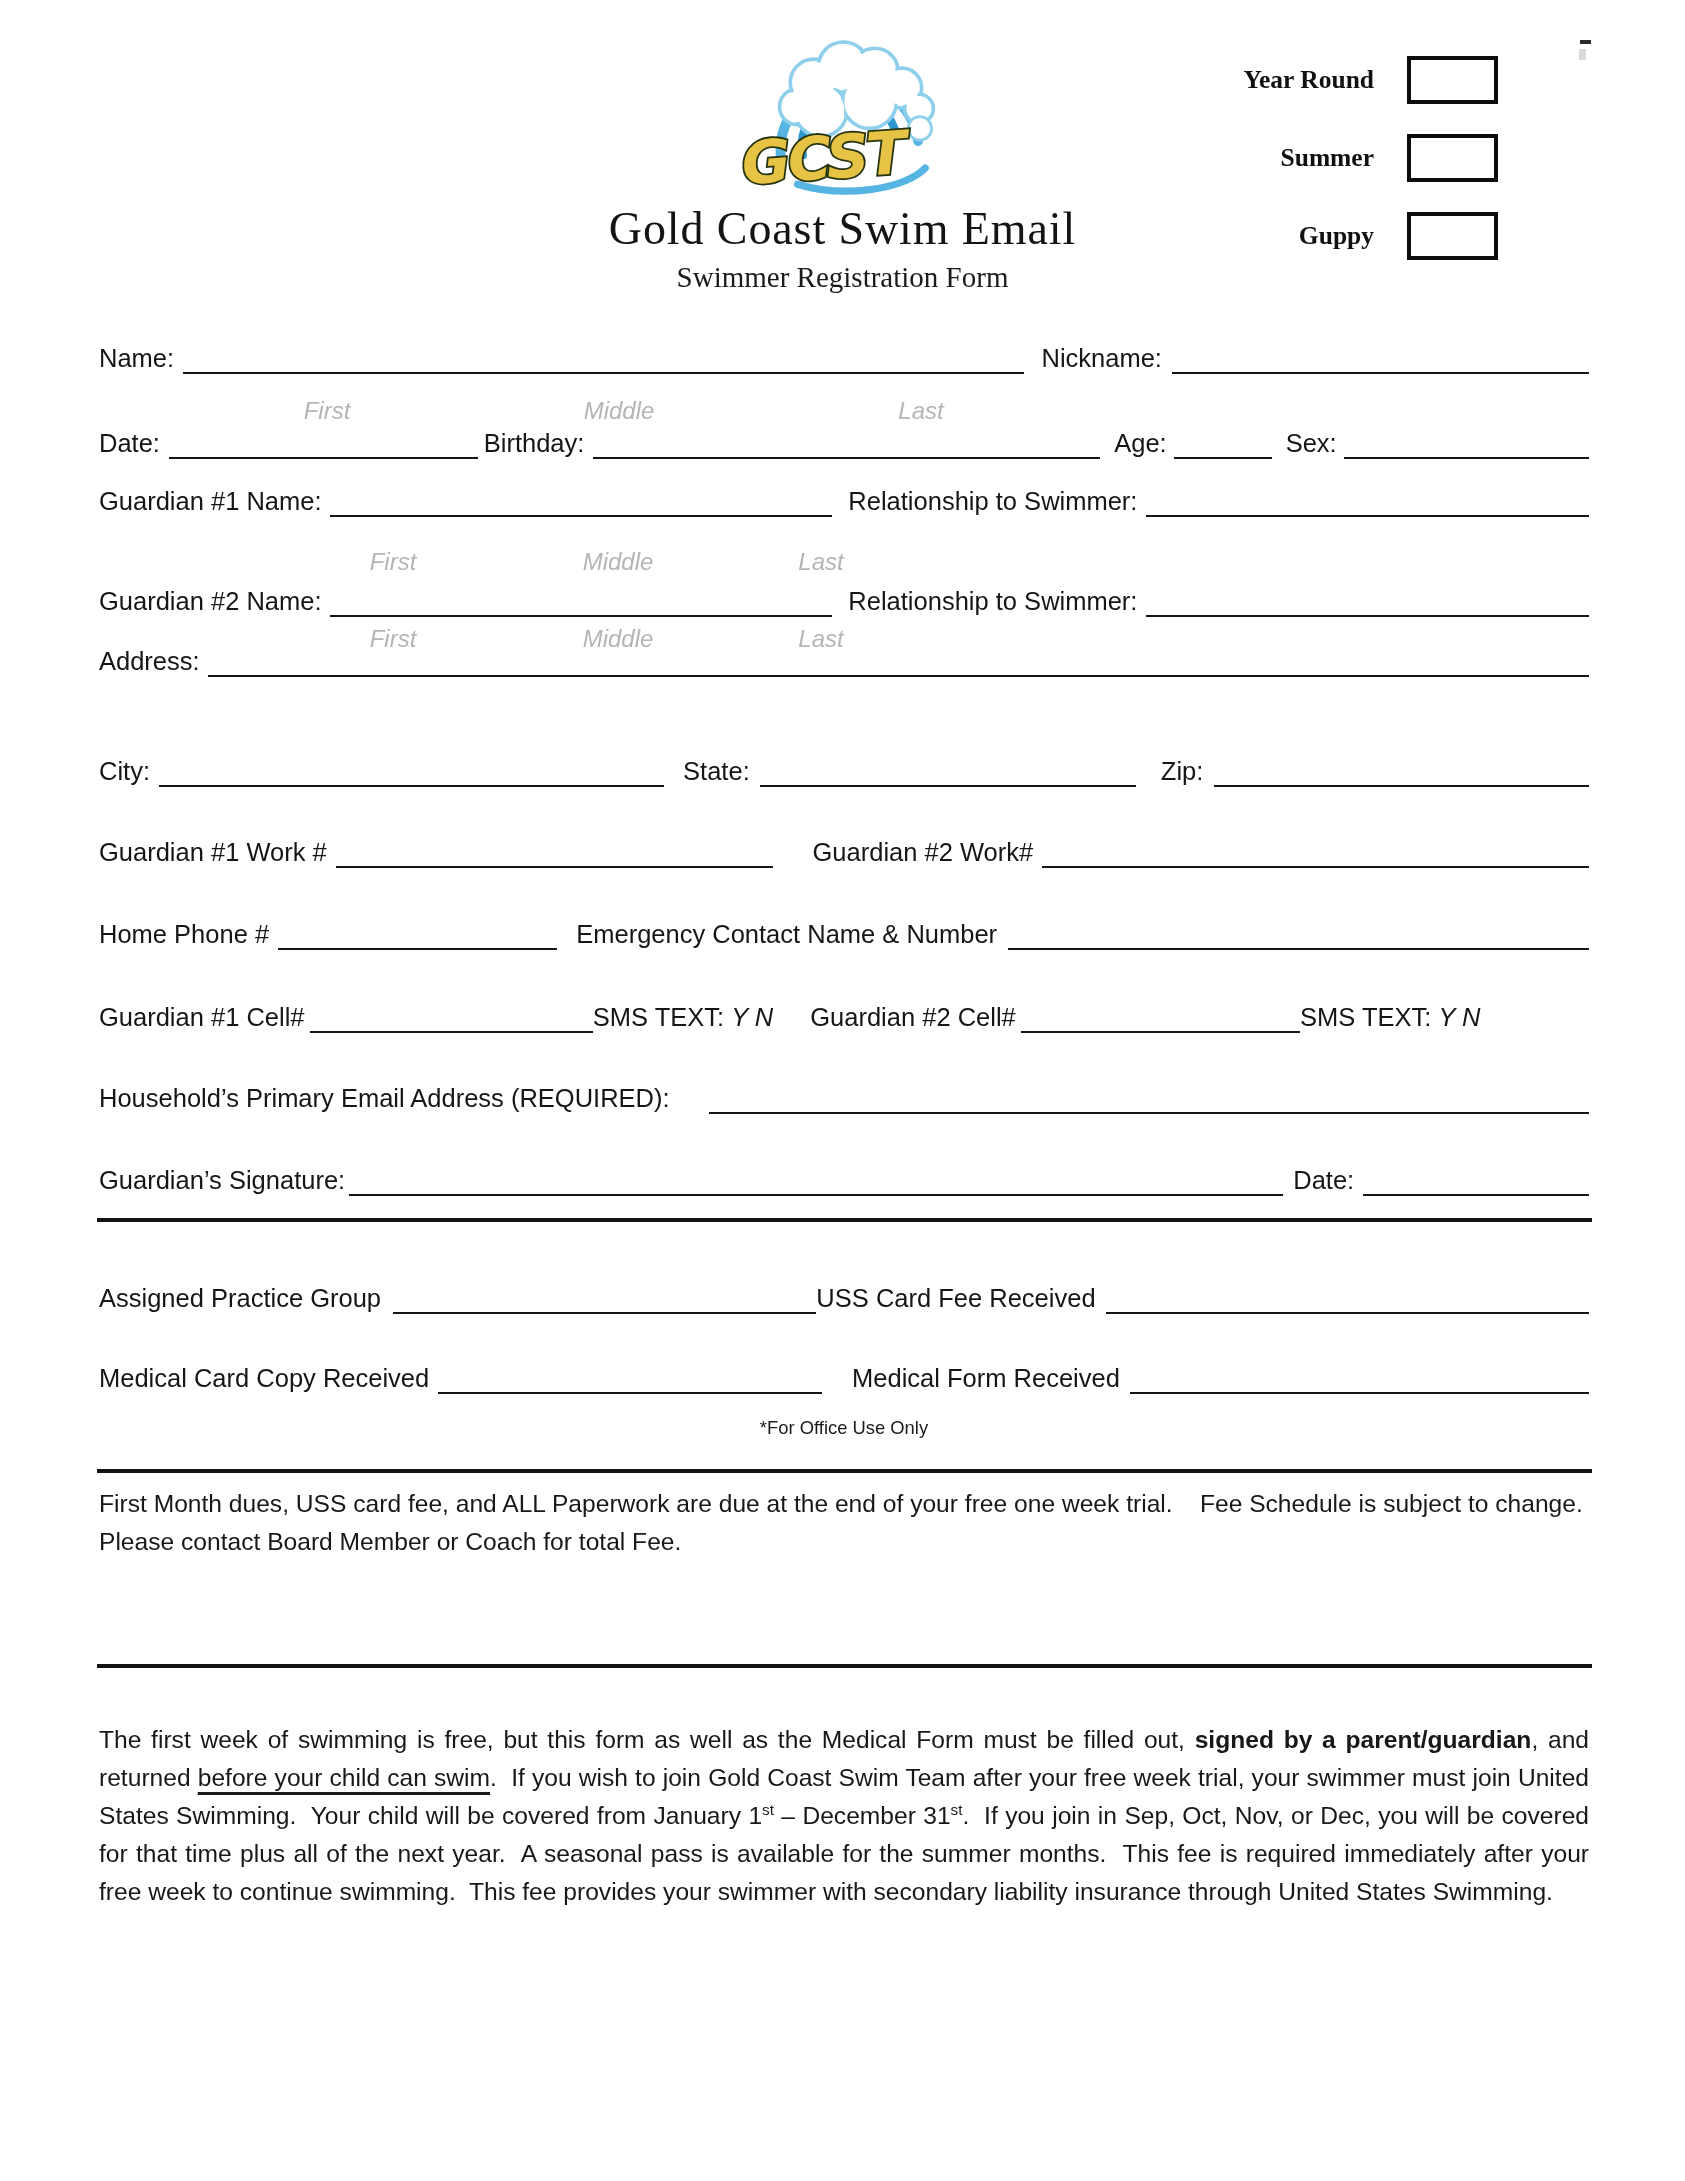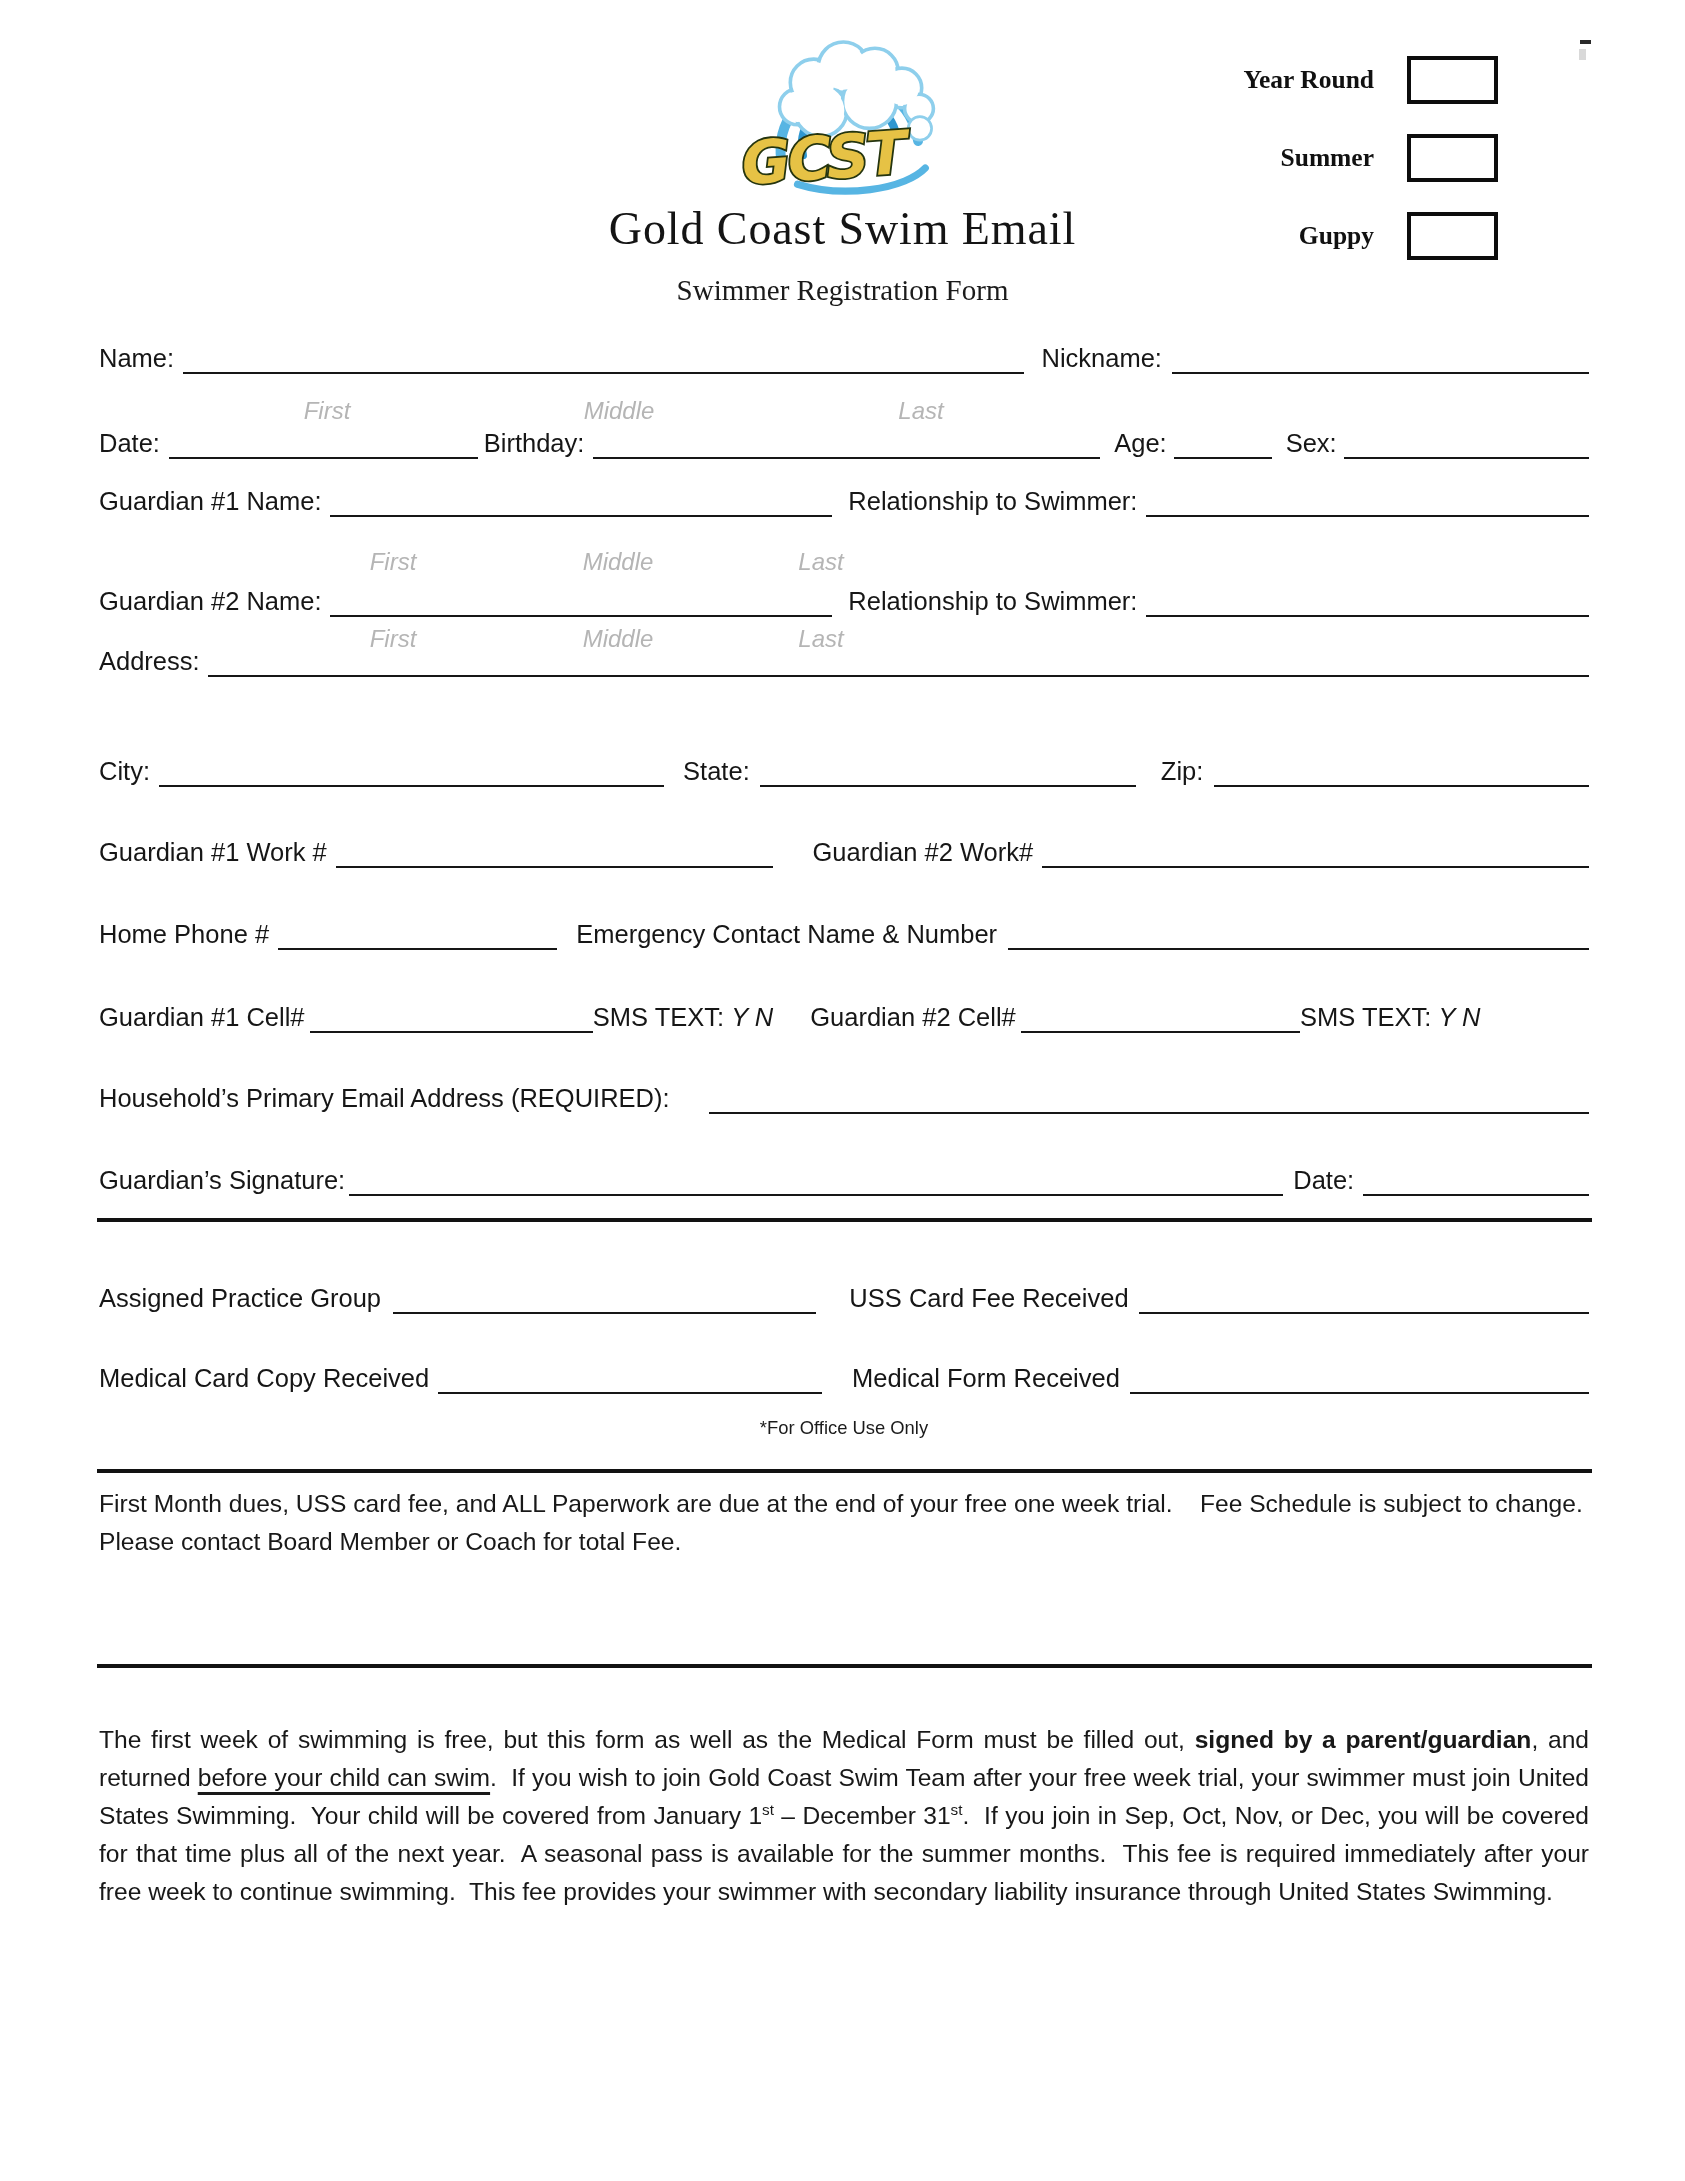--- a/index.html
+++ b/index.html
@@ -3,21 +3,21 @@
 <meta charset="utf-8">
 <style>
   html,body{margin:0;padding:0;background:#ffffff;}
   body{width:1685px;height:2181px;position:relative;font-family:"Liberation Sans",sans-serif;color:#161616;overflow:hidden;}
 
   
   .logo-wrap{position:absolute;left:733px;top:33px;width:228px;height:171px;}
   .team-name{position:absolute;left:0;top:202px;width:1685px;text-align:center;
              font-family:"Liberation Serif",serif;font-size:46px;color:#141414;letter-spacing:0.9px;}
   .form-title{position:absolute;left:0;top:261px;width:1685px;text-align:center;
-              font-family:"Liberation Serif",serif;font-size:29px;color:#1b1b1b;margin-top:13px;}
+              font-family:"Liberation Serif",serif;font-size:29px;color:#1b1b1b;}
 
   .mem-row{position:absolute;left:1093px;display:flex;align-items:center;gap:33px;}
   .mem-label{width:281px;text-align:right;font-family:"Liberation Serif",serif;
              font-weight:bold;font-size:25.5px;color:#111;}
   .mem-box{width:83px;height:40px;border:4.4px solid #0d0d0d;background:#fff;}
 
   .stray-dash{position:absolute;left:1580px;top:40px;width:11.4px;height:4.4px;background:#2a2a2a;}
   .stray-dot{position:absolute;left:1579px;top:49px;width:7px;height:10.5px;background:#d9d9d9;}
 
   
@@ -200,21 +200,21 @@
   <span class="blank grow" style="margin-left:3.5px;"></span>
   <span class="lbl" style="margin-left:10.5px;">Date:</span>
   <span class="blank" style="width:226px;margin-left:8.8px;"></span>
 </div>
 
 <div class="divider" style="top:1218px;"></div>
 
 <div class="row" style="top:1282px;">
   <span class="lbl">Assigned Practice Group</span>
   <span class="blank" style="width:423px;margin-left:12.3px;"></span>
-  <span class="lbl" style="margin-left:33px;">USS Card Fee Received</span>
+  <span class="lbl" style="">USS Card Fee Received</span>
   <span class="blank grow" style="margin-left:10.5px;"></span>
 </div>
 
 <div class="row" style="top:1362px;">
   <span class="lbl">Medical Card Copy Received</span>
   <span class="blank" style="width:384px;margin-left:8.8px;"></span>
   <span class="lbl" style="margin-left:30px;">Medical Form Received</span>
   <span class="blank grow" style="margin-left:10.5px;"></span>
 </div>
 

